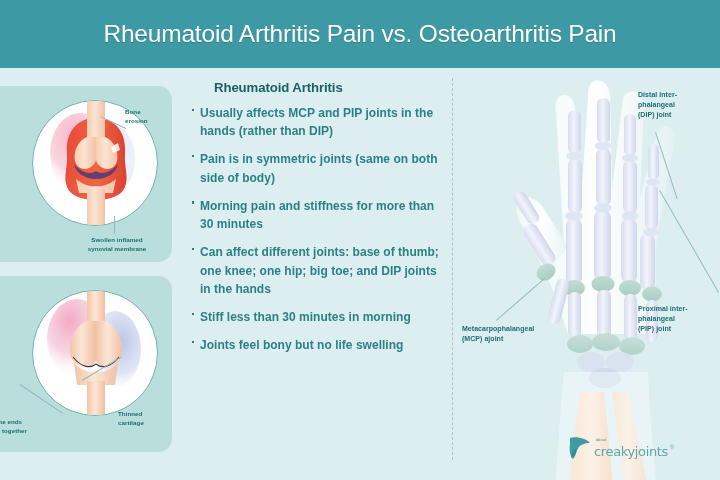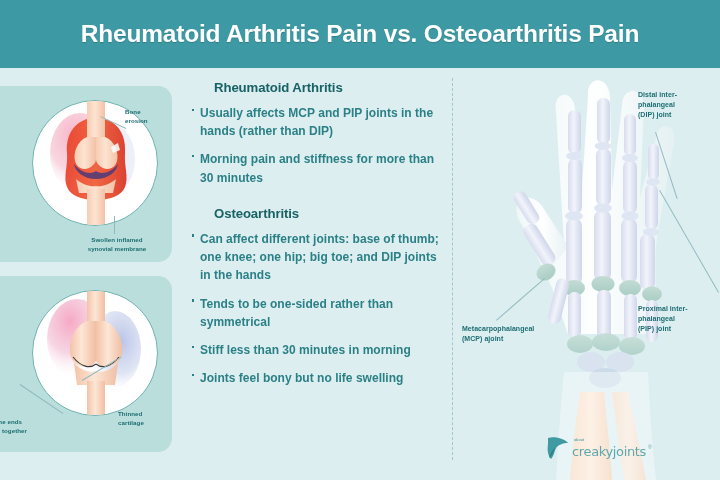--- a/index.html
+++ b/index.html
@@ -18,21 +18,21 @@
   
   .header {
     position: absolute; left: 0; top: 0;
     width: 720px; height: 68px;
     background: #3d9aa4;
     display: flex; align-items: center; justify-content: center;
   }
   .header-title {
     color: #ffffff;
     font-size: 24.5px;
-    font-weight: bold;
+    font-weight: normal;
     letter-spacing: -0.2px;
     text-shadow: 0 1px 1px rgba(0,0,0,.18);
     white-space: nowrap;
   }
 
   
   .knee-card {
     position: absolute;
     left: -14px;
     width: 186px; height: 176px;
@@ -126,21 +126,21 @@
   .hand-leader {
     position: absolute;
     background: #93bcc2;
     transform-origin: 0 0;
     height: 0.8px;
   }
 
   
   .logo {
     position: absolute;
-    left: 545px; top: 432px;
+    left: 567px; top: 432px;
     width: 110px; height: 34px;
   }
   .logo-mark { position: absolute; left: 0; top: 2px; }
   .logo-text {
     position: absolute;
     left: 27px; top: 12px;
     font-size: 13px;
     color: #5fa7ad;
     letter-spacing: -0.35px;
     font-family: "DejaVu Sans", sans-serif;
@@ -275,27 +275,26 @@
       <span>cartilage</span>
     </div>
     <div class="leader" style="left:96px; top:104px; width:46px; height:1px; transform:rotate(-31deg); transform-origin:0 50%;"></div>
   </div>
 
   <div class="col-text">
 
     <div class="sect-title">Rheumatoid Arthritis</div>
     <div class="bullets">
       <div class="bullet">Usually affects MCP and PIP joints in the hands (rather than DIP)</div>
+      <div class="bullet">Pain is in symmetric joints (same on both side of body)</div>
       <div class="bullet">Morning pain and stiffness for more than 30 minutes</div>
     </div>
 
-    <div class="sect-title oa">Osteoarthritis</div>
     <div class="bullets">
       <div class="bullet">Can affect different joints: base of thumb; one knee; one hip; big toe; and DIP joints in the hands</div>
-      <div class="bullet">Tends to be one-sided rather than symmetrical</div>
       <div class="bullet">Stiff less than 30 minutes in morning</div>
       <div class="bullet">Joints feel bony but no life swelling</div>
     </div>
   </div>
 
   <div class="divider"></div>
 
   <div class="hand-panel">
     <svg class="hand-svg" width="260" height="408" viewBox="0 0 260 408">
       <defs>

